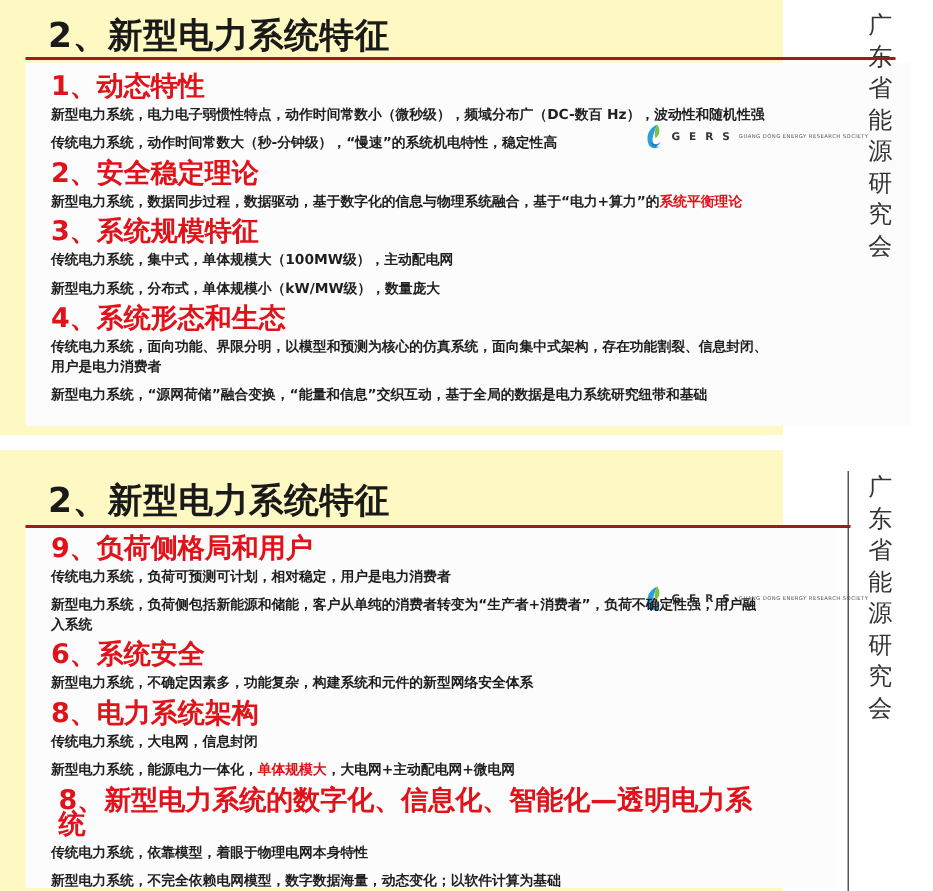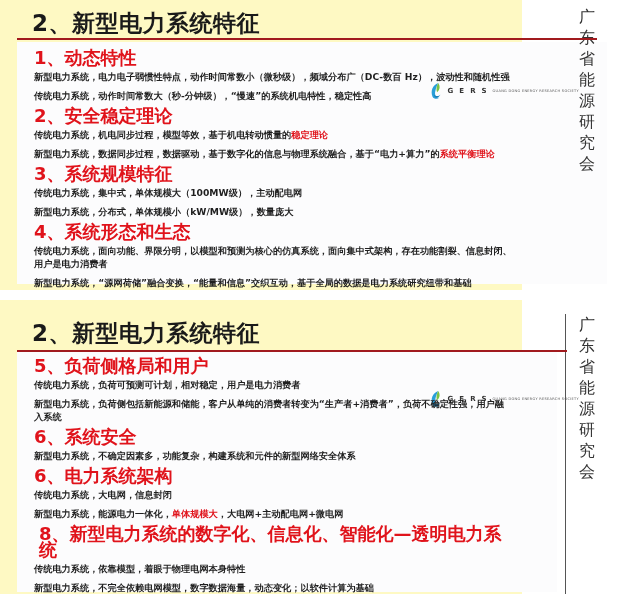--- a/index.html
+++ b/index.html
@@ -50,21 +50,20 @@
       <span class="logo-en">GUANG DONG ENERGY RESEARCH SOCIETY</span>
       <span class="logo-cn">广东省能源研究会</span>
     </div>
   </div>
   <div class="rule"></div>
   <div class="sections" id="s1">
       <div class="sec-title">1、动态特性</div>
       <div class="line"><span>新型电力系统，电力电子弱惯性特点，动作时间常数小（微秒级），频域分布广（DC-数百 Hz），波动性和随机性强</span></div>
       <div class="line"><span>传统电力系统，动作时间常数大（秒-分钟级），“慢速”的系统机电特性，稳定性高</span></div>
       <div class="sec-title">2、安全稳定理论</div>
-      <div class="line"><span>传统电力系统，机电同步过程，模型等效，基于机电转动惯量的</span><span class="hl">稳定理论</span></div>
       <div class="line"><span>新型电力系统，数据同步过程，数据驱动，基于数字化的信息与物理系统融合，基于“电力+算力”的</span><span class="hl">系统平衡理论</span></div>
       <div class="sec-title">3、系统规模特征</div>
       <div class="line"><span>传统电力系统，集中式，单体规模大（100MW级），主动配电网</span></div>
       <div class="line"><span>新型电力系统，分布式，单体规模小（kW/MW级），数量庞大</span></div>
       <div class="sec-title">4、系统形态和生态</div>
       <div class="line"><span>传统电力系统，面向功能、界限分明，以模型和预测为核心的仿真系统，面向集中式架构，存在功能割裂、信息封闭、用户是电力消费者</span></div>
       <div class="line"><span>新型电力系统，“源网荷储”融合变换，“能量和信息”交织互动，基于全局的数据是电力系统研究纽带和基础</span></div>
     </div>
 </div>
 
@@ -79,25 +78,25 @@
       <path d="M10 22 C14 26 19 26 22 22 C19 29 12 30 10 22 Z" fill="#1b7fb8"></path>
     </svg>
     <div class="logo-text">
       <span class="logo-abbr">GERS</span>
       <span class="logo-en">GUANG DONG ENERGY RESEARCH SOCIETY</span>
       <span class="logo-cn">广东省能源研究会</span>
     </div>
   </div>
   <div class="rule"></div>
   <div class="sections" id="s2">
-      <div class="sec-title">5、负荷侧格局和用户</div>
+      <div class="sec-title">9、负荷侧格局和用户</div>
       <div class="line"><span>传统电力系统，负荷可预测可计划，相对稳定，用户是电力消费者</span></div>
       <div class="line"><span>新型电力系统，负荷侧包括新能源和储能，客户从单纯的消费者转变为“生产者+消费者”，负荷不确定性强，用户融入系统</span></div>
       <div class="sec-title">6、系统安全</div>
       <div class="line"><span>新型电力系统，不确定因素多，功能复杂，构建系统和元件的新型网络安全体系</span></div>
-      <div class="sec-title">6、电力系统架构</div>
+      <div class="sec-title">8、电力系统架构</div>
       <div class="line"><span>传统电力系统，大电网，信息封闭</span></div>
       <div class="line"><span>新型电力系统，能源电力一体化，</span><span class="hl">单体规模大</span><span>，大电网+主动配电网+微电网</span></div>
       <div class="sec-title indent">8、新型电力系统的数字化、信息化、智能化—透明电力系统</div>
       <div class="line"><span>传统电力系统，依靠模型，着眼于物理电网本身特性</span></div>
       <div class="line"><span>新型电力系统，不完全依赖电网模型，数字数据海量，动态变化；以软件计算为基础</span></div>
     </div>
 </div>
 
 </body></html>

